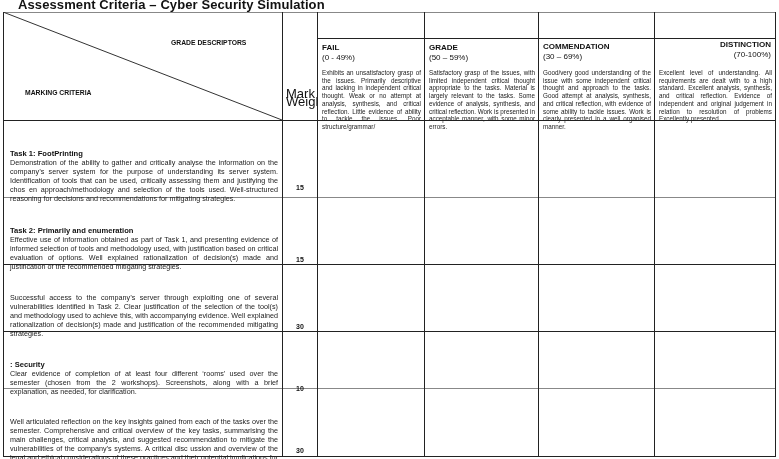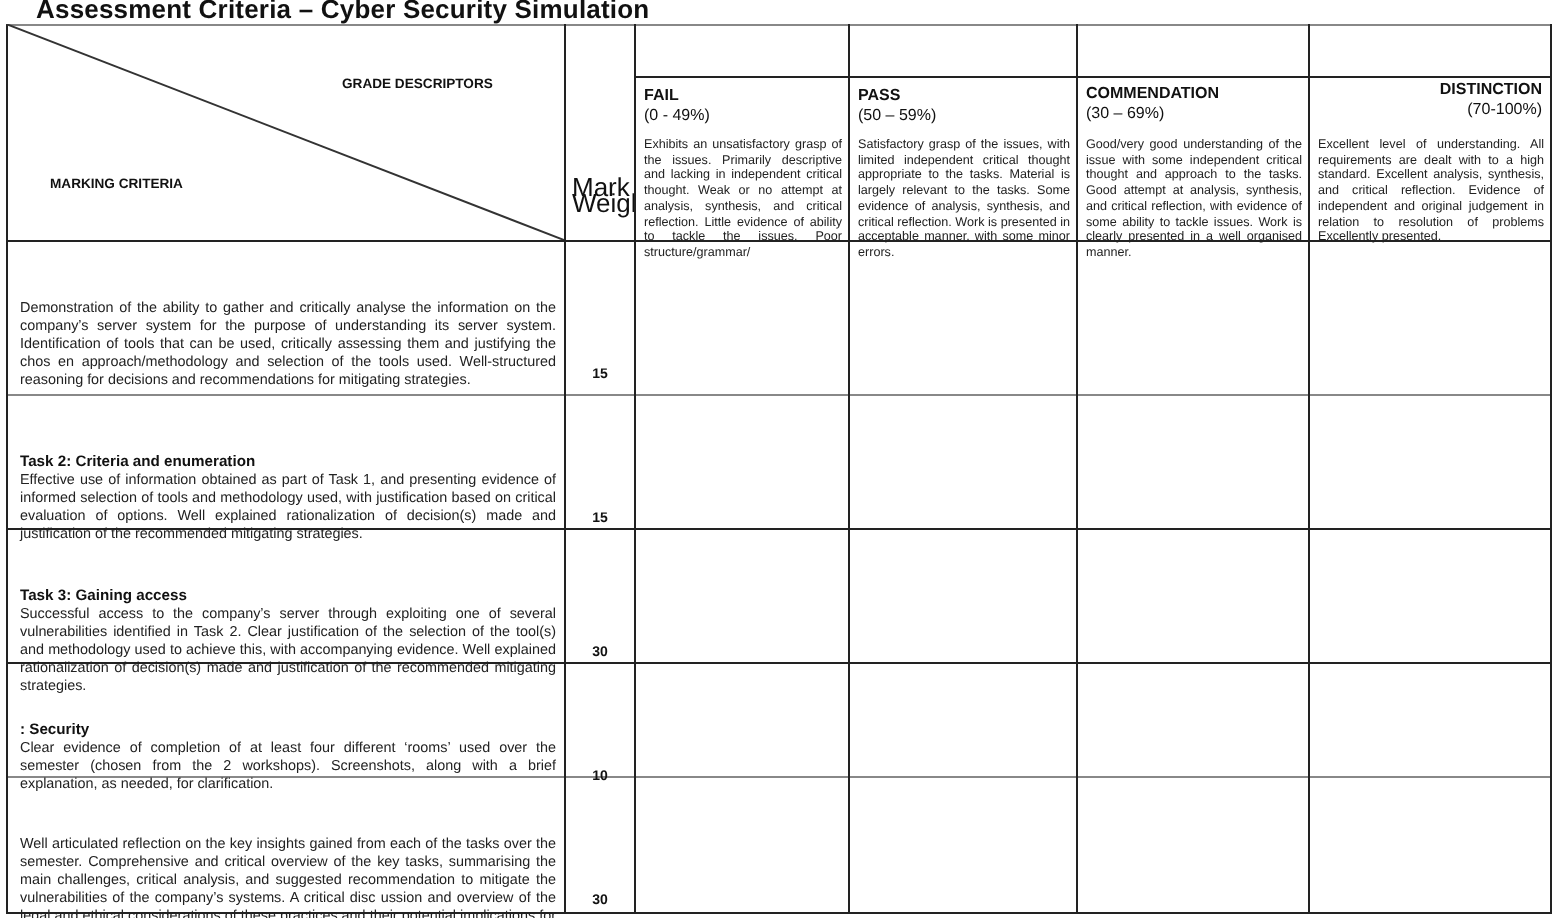--- a/index.html
+++ b/index.html
@@ -66,50 +66,50 @@
   <div class="corner-label" style="left:171px; top:39px;">GRADE DESCRIPTORS</div>
   <div class="corner-label" style="left:25px; top:89px;">MARKING CRITERIA</div>
 
   <div class="cell mw" style="left:283px; top:55px; width:34px; height:30px;">Mark Weight</div>
 
   <div class="cell hdr-grade" style="left:318px; top:13px; width:106px; height:25px;">
     <span>FAIL</span>
     <span class="range">(0 - 49%)</span>
   </div>
   <div class="cell hdr-grade" style="left:425px; top:13px; width:113px; height:25px;">
-    <span>PASS</span>
+    <span>GRADE</span>
     <span class="range">(50 – 59%)</span>
   </div>
   <div class="cell hdr-grade" style="left:539px; top:12px; width:115px; height:25px;">
     <span>COMMENDATION</span>
     <span class="range">(30 – 69%)</span>
   </div>
   <div class="cell hdr-grade" style="left:655px; top:10px; width:120px; height:28px;text-align:right;">
     <span>DISTINCTION</span>
     <span class="range">(70-100%)</span>
   </div>
 
   <div class="cell desc" style="left:318px; top:39px; width:106px; height:81px;">Exhibits an unsatisfactory grasp of the issues. Primarily descriptive and lacking in independent critical thought. Weak or no attempt at analysis, synthesis, and critical reflection. Little evidence of ability to tackle the issues. Poor structure/grammar/</div>
   <div class="cell desc" style="left:425px; top:39px; width:113px; height:81px;">Satisfactory grasp of the issues, with limited independent critical thought appropriate to the tasks. Material is largely relevant to the tasks. Some evidence of analysis, synthesis, and critical reflection. Work is presented in acceptable manner, with some minor errors.</div>
   <div class="cell desc" style="left:539px; top:39px; width:115px; height:81px;">Good/very good understanding of the issue with some independent critical thought and approach to the tasks. Good attempt at analysis, synthesis, and critical reflection, with evidence of some ability to tackle issues. Work is clearly presented in a well organised manner.</div>
   <div class="cell desc" style="left:655px; top:39px; width:120px; height:81px;">Excellent level of understanding. All requirements are dealt with to a high standard. Excellent analysis, synthesis, and critical reflection. Evidence of independent and original judgement in relation to resolution of problems Excellently presented.</div>
 
   <div class="cell task" style="left:4px; top:121px; width:278px; height:76px;">
+    <span class="tname">Task 1: FootPrinting</span>
     <span>Demonstration of the ability to gather and critically analyse the information on the company’s server system for the purpose of understanding its server system. Identification of tools that can be used, critically assessing them and justifying the chos en approach/methodology and selection of the tools used.  Well-structured reasoning for decisions and recommendations for mitigating strategies.</span>
   </div>
   <div class="cell weight" style="left:283px; top:121px; width:34px; height:76px;">15</div>
 
   <div class="cell task" style="left:4px; top:198px; width:278px; height:66px;">
-    <span class="tname">Task 2: Criteria and enumeration</span>
+    <span class="tname">Task 2: Primarily and enumeration</span>
     <span>Effective use of information obtained as part of Task 1, and presenting evidence of informed selection of tools and methodology used, with justification based on critical evaluation of options.  Well explained rationalization of decision(s) made and justification of the recommended mitigating strategies.</span>
   </div>
   <div class="cell weight" style="left:283px; top:198px; width:34px; height:66px;">15</div>
 
   <div class="cell task" style="left:4px; top:265px; width:278px; height:66px;">
-    <span class="tname">Task 3: Gaining access</span>
     <span>Successful access to the company’s server through exploiting one of several vulnerabilities identified in Task 2.  Clear justification of the selection of the tool(s) and methodology used to achieve this, with accompanying evidence. Well explained rationalization of decision(s) made and justification of the recommended mitigating strategies.</span>
   </div>
   <div class="cell weight" style="left:283px; top:265px; width:34px; height:66px;">30</div>
 
   <div class="cell task" style="left:4px; top:332px; width:278px; height:56px;">
     <span class="tname">: Security</span>
     <span>Clear evidence of completion of at least four different ‘rooms’ used over the semester (chosen from the 2 workshops). Screenshots, along with a brief explanation, as needed, for clarification.</span>
   </div>
   <div class="cell weight" style="left:283px; top:332px; width:34px; height:56px;">10</div>
 

